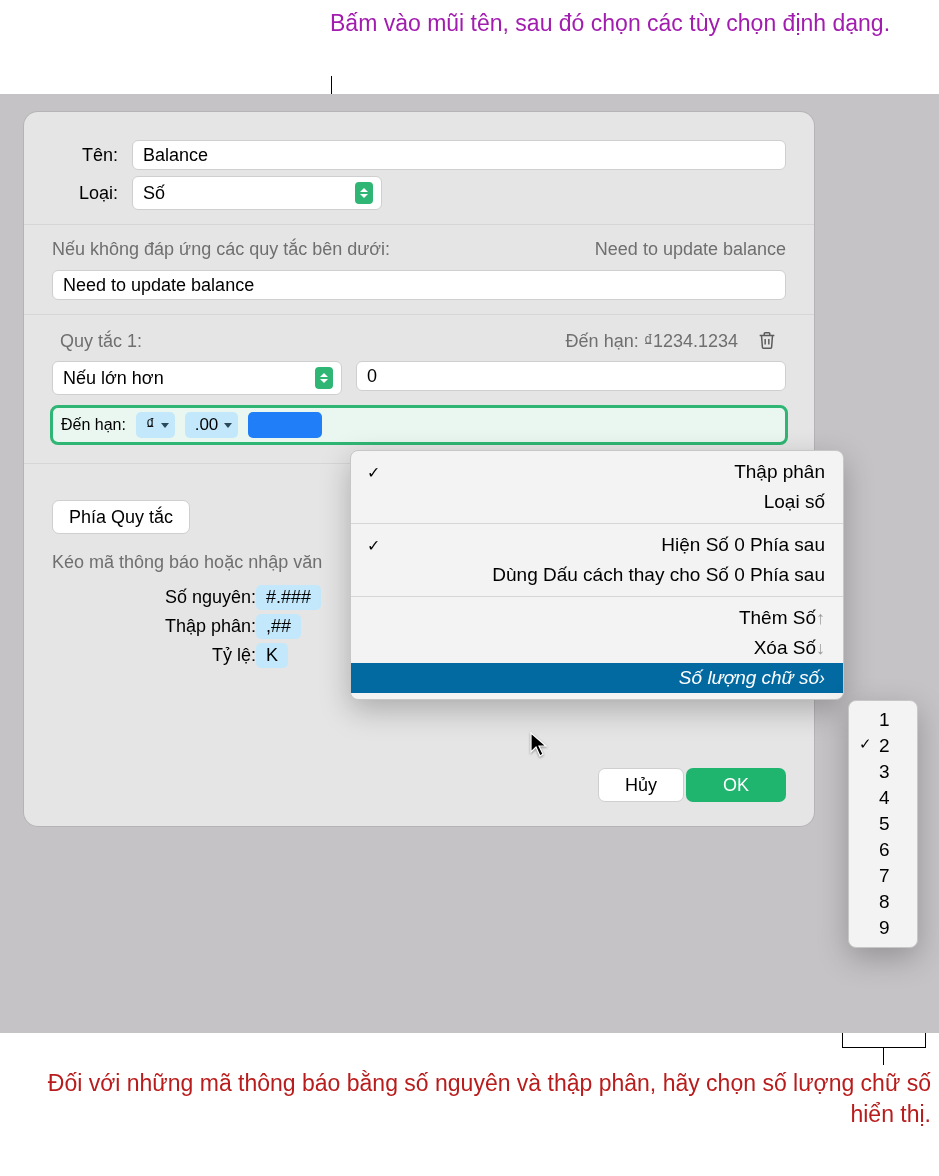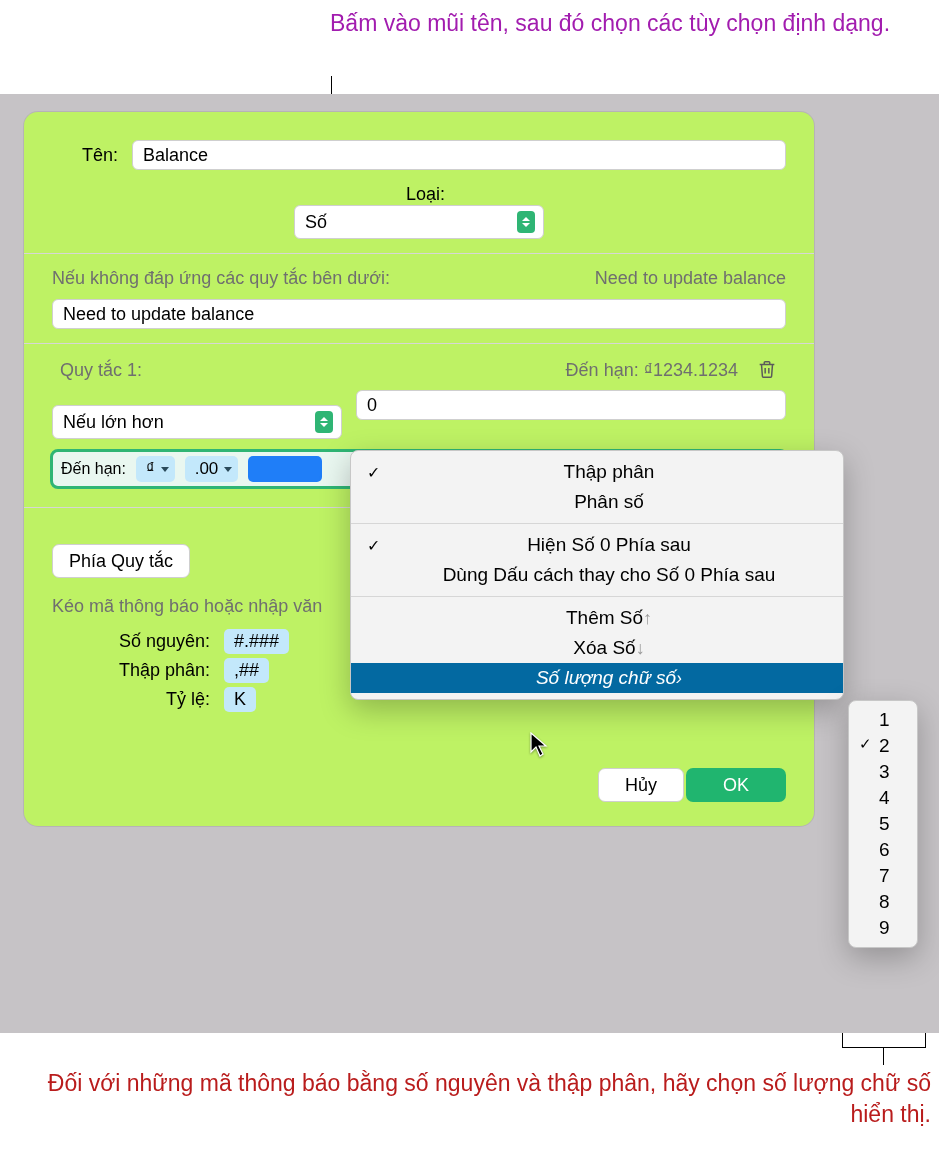--- a/index.html
+++ b/index.html
@@ -35,21 +35,21 @@
     width: 939px;
     height: 939px;
     background: #c6c3c6;
   }
   .dialog {
     position: absolute;
     top: 112px;
     left: 24px;
     width: 790px;
     height: 714px;
-    background: #bef264;
+    background: #e5e5e5;
     border-radius: 14px;
     box-shadow: 0 0 0 1px rgba(0,0,0,0.08);
   }
   .row {
     display: flex;
     align-items: center;
     padding: 0 28px;
   }
   .label {
     width: 80px;
@@ -114,21 +114,21 @@
   .trash {
     width: 22px;
     height: 24px;
   }
   .trash svg { stroke: #5a5a5a; }
   .rule-controls {
     display: flex;
     gap: 14px;
     padding: 8px 28px 6px;
   }
-  .rule-controls .select { width: 290px; justify-content: space-between; margin-top: 15px; }
+  .rule-controls .select { width: 290px; justify-content: space-between; }
   .rule-controls .text-input { flex: 1; }
   .highlight-row {
     margin: 4px 26px 0;
     border: 3px solid #2fb574;
     border-radius: 8px;
     background: #e9f7f0;
     height: 40px;
     display: flex;
     align-items: center;
     padding: 0 8px;
@@ -170,23 +170,22 @@
   }
   .drag-text {
     padding: 18px 28px 10px;
   }
   .token-row {
     display: flex;
     align-items: center;
     padding: 2px 0 2px 0;
   }
   .token-label {
-    width: 200px;
+    width: 232px;
     text-align: right;
-    padding-right: 14px;
     font-size: 18px;
   }
   .token {
     background: #c3e8fb;
     border-radius: 5px;
     padding: 2px 10px;
     font-size: 18px;
   }
   .footer-btns {
     position: absolute;
@@ -224,21 +223,21 @@
     border-radius: 8px;
     box-shadow: 0 10px 30px rgba(0,0,0,0.25);
     padding: 6px 0;
     font-size: 19px;
   }
   .popup-item {
     padding: 4px 18px 4px 42px;
     position: relative;
     display: flex;
     align-items: center;
-    justify-content: center;
+    justify-content: flex-end;
   }
   .popup-item.checked::before {
     content: "✓";
     position: absolute;
     left: 16px;
     font-size: 16px;
   }
   .popup-sep {
     height: 1px;
     background: #d6d6d6;
@@ -328,21 +327,21 @@
 
 <div class="gray-area"></div>
 
 <div class="dialog">
 
   <div class="row" style="margin-top:28px;">
     <div class="label">Tên:</div>
     <div class="text-input">Balance</div>
   </div>
 
-  <div class="row" style="margin-top:14px;flex-direction:column;">
+  <div class="row" style="margin-top:6px;">
     <div class="label">Loại:</div>
     <div class="select" style="width:250px; justify-content:space-between;">
       <span>Số</span>
       <span class="select-arrow"></span>
     </div>
   </div>
 
   <div class="divider"></div>
 
   <div class="row" style="justify-content:space-between;">
@@ -411,21 +410,21 @@
     <div class="btn btn-default">Hủy</div>
     <div class="btn btn-primary">OK</div>
   </div>
 </div>
 
 <div class="popup">
   <div class="popup-item checked">
       <span>Thập phân</span>
     </div>
   <div class="popup-item">
-      <span>Phân số</span>
+      <span>Loại số</span>
     </div>
   <div class="popup-sep"></div>
   <div class="popup-item checked">
       <span>Hiện Số 0 Phía sau</span>
     </div>
   <div class="popup-item">
       <span>Dùng Dấu cách thay cho Số 0 Phía sau</span>
     </div>
   <div class="popup-sep"></div>
   <div class="popup-item">

